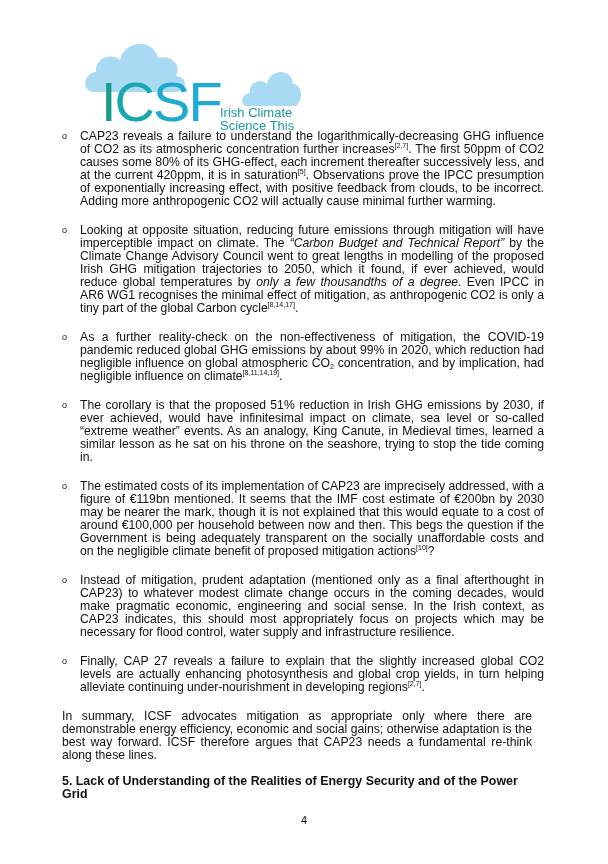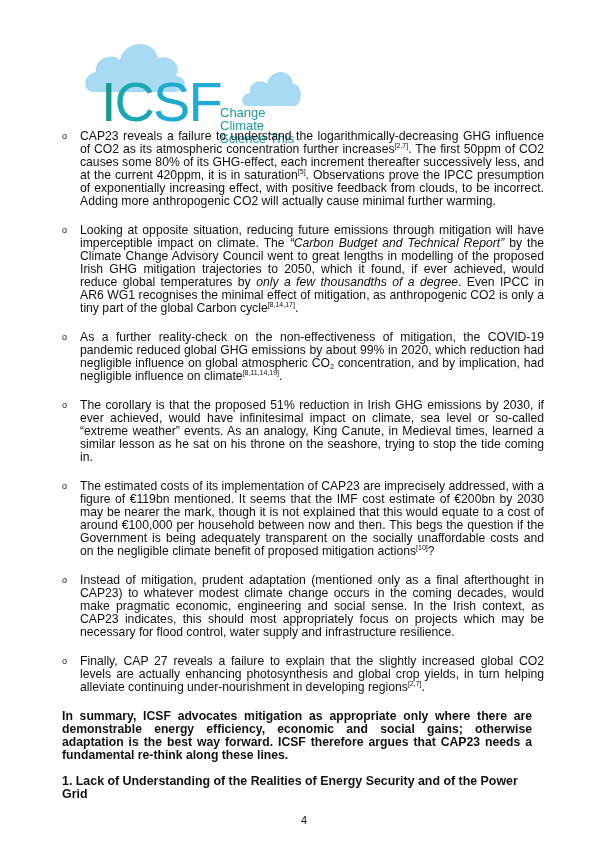--- a/index.html
+++ b/index.html
@@ -12,52 +12,52 @@
     .logo-mark .c { color: #1aa7b0; }
     .logo-mark .s { color: #20aad0; }
     .logo-mark .f { color: #20aad8; }
     .logo-sub { position: absolute; left: 158px; top: 72px; font-size: 13px; line-height: 13px; color: #1b9aa5; }
     .cloud { position: absolute; }
     .content { position: absolute; left: 62px; top: 130px; width: 482px;
       font-size: 12.2px; line-height: 13px; }
     ul { list-style: none; margin: 0; padding: 0; }
     li { position: relative; padding-left: 18px; text-align: justify; margin-bottom: 16px; }
     li .bullet { position: absolute; left: 0; top: 0; font-size: 9px; }
-    p { margin: 0 12px 13px 0; text-align: justify; font-weight: bold; }
+    p { margin: 0 12px 13px 0; text-align: justify; }
     sup { font-size: 7px; line-height: 0; vertical-align: 5px; }
     sub { font-size: 7px; line-height: 0; vertical-align: -2px; }
     h3 { font-size: 12.4px; font-weight: bold; margin: 0 0 13px 0; line-height: 13px; }
     .page-num { position: absolute; left: 0; width: 608px; top: 814px; text-align: center; font-size: 11px; }
   </style>
 </head>
 <body>
 
 <div class="logo">
   <svg class="cloud" style="left:20px;top:0px" width="110" height="60" viewBox="0 0 110 60">
     <path d="M12 58 C0 58 0 40 14 38 C12 24 30 18 38 26 C42 6 72 4 76 24 C90 20 100 32 94 42 C108 44 104 58 92 58 Z" fill="#a9daf3"></path>
   </svg>
   <svg class="cloud" style="left:178px;top:30px" width="64" height="44" viewBox="0 0 64 44">
     <path d="M8 42 C0 42 0 30 10 29 C8 18 22 14 27 20 C30 4 52 4 53 20 C62 20 64 36 56 42 Z" fill="#a9daf3"></path>
   </svg>
   <div class="logo-mark">
     <span class="i">I</span><span class="c">C</span><span class="s">S</span><span class="f">F</span>
   </div>
   <div class="logo-sub">
-    <div>Change Climate</div>
+    <div>Irish Climate</div>
     <div>Science This</div>
   </div>
 </div>
 
 <div class="content">
   <ul id="bullet-list">
       <li><span class="bullet">o</span><span>CAP23 reveals a failure to understand the logarithmically-decreasing GHG influence of CO2 as its atmospheric concentration further increases</span><sup>[2,7]</sup><span>. The first 50ppm of CO2 causes some 80% of its GHG-effect, each increment thereafter successively less, and at the current 420ppm, it is in saturation</span><sup>[5]</sup><span>. Observations prove the IPCC presumption of exponentially increasing effect, with positive feedback from clouds, to be incorrect. Adding more anthropogenic CO2 will actually cause minimal further warming.</span></li>
       <li><span class="bullet">o</span><span>Looking at opposite situation, reducing future emissions through mitigation will have imperceptible impact on climate. The </span><em>“Carbon Budget and Technical Report”</em><span> by the Climate Change Advisory Council went to great lengths in modelling of the proposed Irish GHG mitigation trajectories to 2050, which it found, if ever achieved, would reduce global temperatures by </span><em>only a few thousandths of a degree</em><span>. Even IPCC in AR6 WG1 recognises the minimal effect of mitigation, as anthropogenic CO2 is only a tiny part of the global Carbon cycle</span><sup>[8,14,17]</sup><span>.</span></li>
       <li><span class="bullet">o</span><span>As a further reality-check on the non-effectiveness of mitigation, the COVID-19 pandemic reduced global GHG emissions by about 99% in 2020, which reduction had negligible influence on global atmospheric CO</span><sub>2</sub><span> concentration, and by implication, had negligible influence on climate</span><sup>[8,11,14,19]</sup><span>.</span></li>
       <li><span class="bullet">o</span><span>The corollary is that the proposed 51% reduction in Irish GHG emissions by 2030, if ever achieved, would have infinitesimal impact on climate, sea level or so-called “extreme weather” events. As an analogy, King Canute, in Medieval times, learned a similar lesson as he sat on his throne on the seashore, trying to stop the tide coming in.</span></li>
       <li><span class="bullet">o</span><span>The estimated costs of its implementation of CAP23 are imprecisely addressed, with a figure of €119bn mentioned. It seems that the IMF cost estimate of €200bn by 2030 may be nearer the mark, though it is not explained that this would equate to a cost of around €100,000 per household between now and then. This begs the question if the Government is being adequately transparent on the socially unaffordable costs and on the negligible climate benefit of proposed mitigation actions</span><sup>[10]</sup><span>?</span></li>
       <li><span class="bullet">o</span><span>Instead of mitigation, prudent adaptation (mentioned only as a final afterthought in CAP23) to whatever modest climate change occurs in the coming decades, would make pragmatic economic, engineering and social sense. In the Irish context, as CAP23 indicates, this should most appropriately focus on projects which may be necessary for flood control, water supply and infrastructure resilience.</span></li>
       <li><span class="bullet">o</span><span>Finally, CAP 27 reveals a failure to explain that the slightly increased global CO2 levels are actually enhancing photosynthesis and global crop yields, in turn helping alleviate continuing under-nourishment in developing regions</span><sup>[2,7]</sup><span>.</span></li>
     </ul>
   <p>In summary, ICSF advocates mitigation as appropriate only where there are demonstrable energy efficiency, economic and social gains; otherwise adaptation is the best way forward. ICSF therefore argues that CAP23 needs a fundamental re-think along these lines.</p>
-  <h3>1. Lack of Understanding of the Realities of Energy Security and of the Power Grid</h3>
+  <h3>5. Lack of Understanding of the Realities of Energy Security and of the Power Grid</h3>
 </div>
 
 <div class="page-num">4</div>
 
 </body></html>

